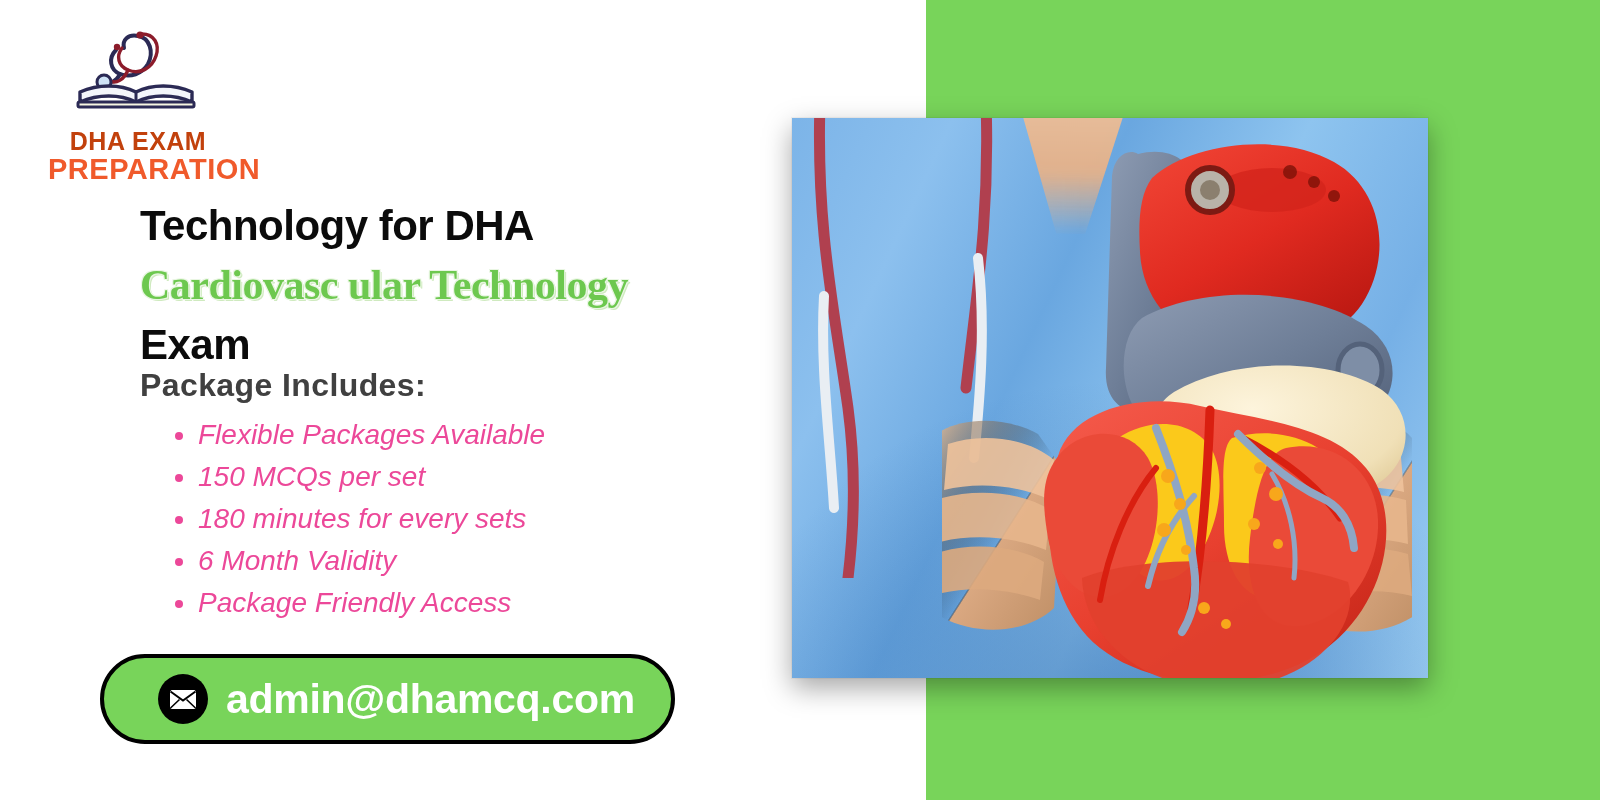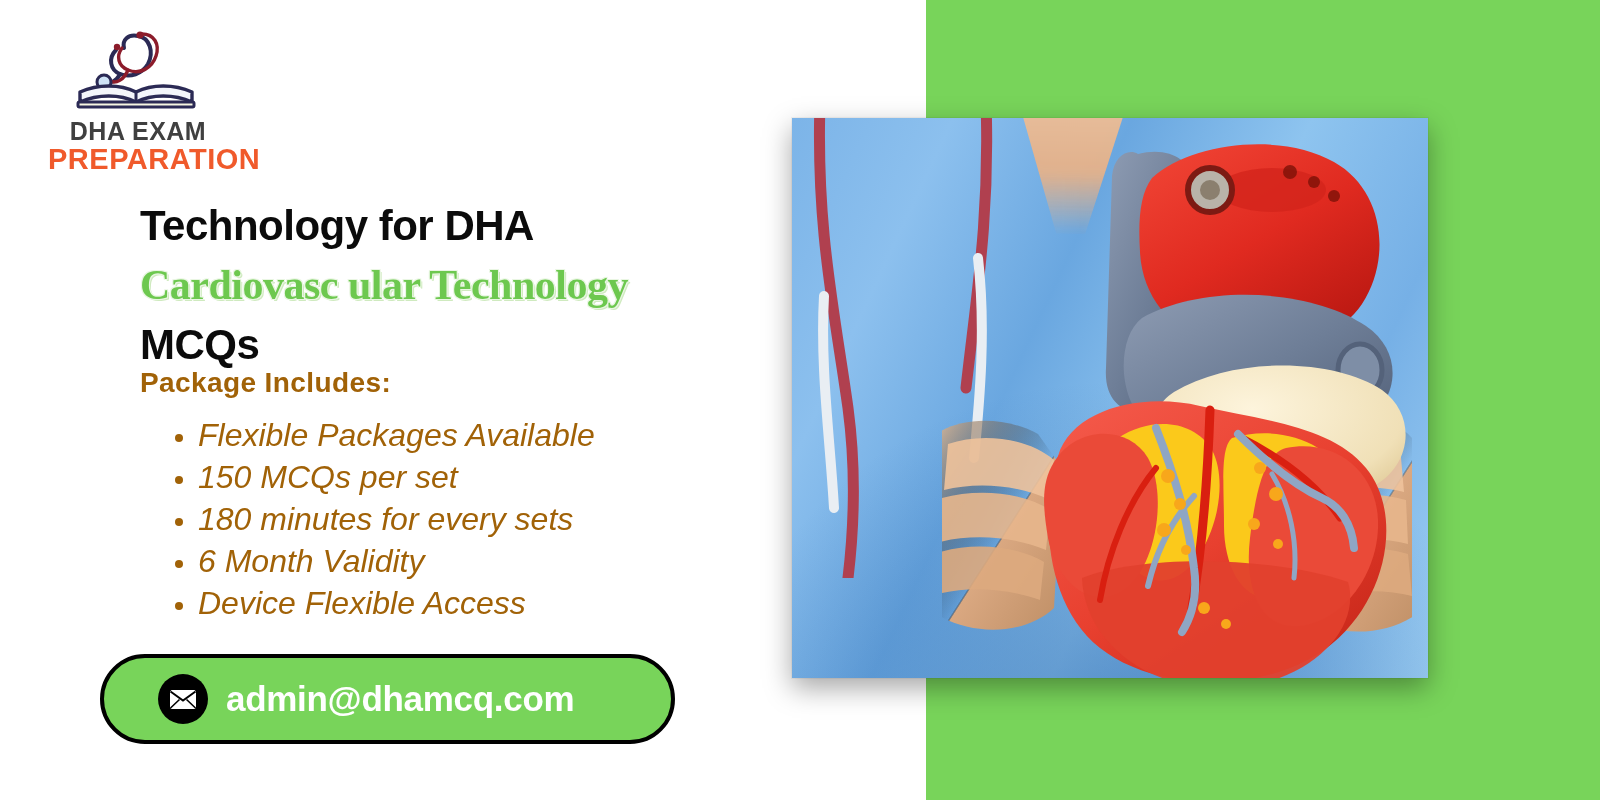--- a/index.html
+++ b/index.html
@@ -99,23 +99,23 @@
     top: 24px;
     width: 180px;
     text-align: center;
   }
   .logo-mark { width: 132px; height: 86px; display: block; margin: 0 auto; }
   .logo-line1 {
     font-family: "Liberation Sans", sans-serif;
     font-weight: bold;
     font-size: 25px;
     letter-spacing: 0.5px;
-    color: #404040;
+    color: #c2410c;
     line-height: 1.05;
-    margin-top: 8px;
+    margin-top: 18px;
   }
   .logo-line2 {
     font-family: "Liberation Sans", sans-serif;
     font-weight: bold;
     font-size: 29px;
     letter-spacing: 0.5px;
     color: #f05a2b;
     line-height: 1.05;
   }
 
@@ -142,39 +142,39 @@
        2px  2px 0 #cfeabf;
     font-family: Liberation Serif, serif;
   }
 
   .includes-title {
     position: absolute;
     left: 140px;
     top: 367px;
     font-family: "Liberation Sans", sans-serif;
     font-weight: bold;
-    font-size: 28px;
+    font-size: 32px;
     letter-spacing: 0.4px;
-    color: #a16207;
+    color: #404040;
   }
 
   .bullets {
     position: absolute;
     left: 160px;
     top: 414px;
     margin: 0;
     padding: 0 0 0 38px;
     list-style: disc;
   }
   .bullets li {
     font-family: "Liberation Sans", sans-serif;
     font-style: italic;
-    font-size: 32px;
+    font-size: 28px;
     line-height: 42px;
-    color: #a16207;
+    color: #ec4899;
   }
   .bullets li::marker { font-size: 26px; }
 
   
   .email-pill {
     position: absolute;
     left: 100px;
     top: 654px;
     width: 575px;
     height: 90px;
@@ -194,21 +194,21 @@
     background: #000000;
     display: flex;
     align-items: center;
     justify-content: center;
     flex: 0 0 auto;
   }
   .mail-badge svg { display: block; }
   .email-text {
     font-family: "Liberation Sans", sans-serif;
     font-weight: bold;
-    font-size: 35px;
+    font-size: 41px;
     color: #ffffff;
     letter-spacing: -0.3px;
   }
 </style>
 </head>
 <body>
 
 <div class="poster">
 
   <div class="green-panel"></div>
@@ -342,30 +342,30 @@
       <path d="M64 68 L 64 78" stroke="#2b2a55" stroke-width="3"></path>
       <rect x="6" y="78" width="116" height="5" rx="1.5" fill="#f7f6e2" stroke="#2b2a55" stroke-width="3"></rect>
     </svg>
     <div class="logo-line1">DHA EXAM</div>
     <div class="logo-line2">PREPARATION</div>
   </div>
 
   <div class="headline">
     <div class="hl-line">Technology for DHA</div>
     <div class="hl-line accent">Cardiovasc ular Technology</div>
-    <div class="hl-line">MCQs</div>
+    <div class="hl-line">Exam</div>
   </div>
 
   <div class="includes-title">Package Includes:</div>
   <ul class="bullets">
     <li>Flexible Packages Available</li>
     <li>150 MCQs per set</li>
     <li>180 minutes for every sets</li>
     <li>6 Month Validity</li>
-    <li>Device  Flexible Access</li>
+    <li>Package  Friendly Access</li>
   </ul>
 
   <div class="email-pill">
     <span class="mail-badge">
       <svg width="28" height="21" viewBox="0 0 28 21">
         <rect x="1.5" y="1.5" width="25" height="18" rx="1.5" fill="#ffffff" stroke="#ffffff" stroke-width="1"></rect>
         <path d="M1.5 2.5 L14 11.5 L26.5 2.5" fill="none" stroke="#000000" stroke-width="2"></path>
         <path d="M1.5 19 L10.5 10.5 M26.5 19 L17.5 10.5" fill="none" stroke="#000000" stroke-width="1.6"></path>
       </svg>
     </span>

